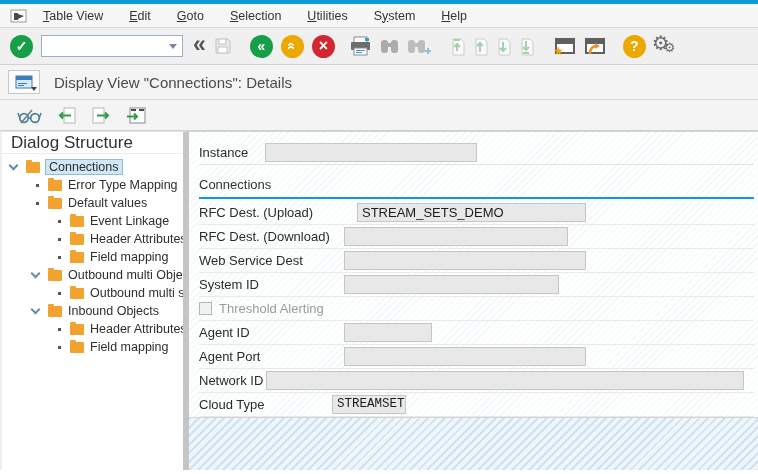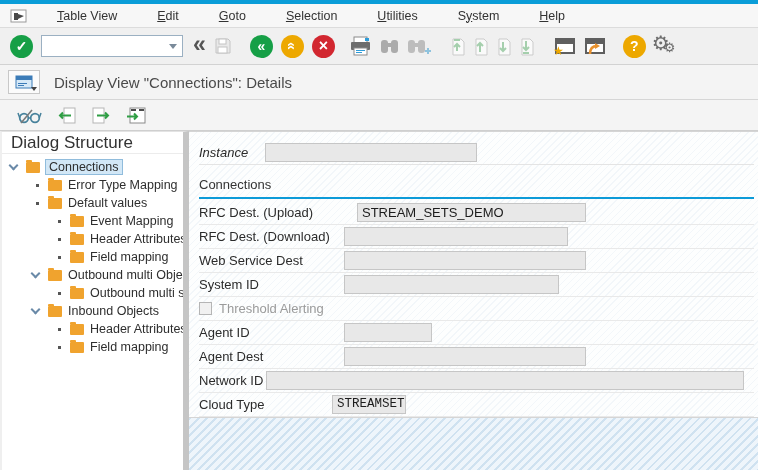--- a/index.html
+++ b/index.html
@@ -6,21 +6,21 @@
   html,body { margin:0; padding:0; }
   body {
     width:758px; height:474px; overflow:hidden;
     font-family:"Liberation Sans", sans-serif; font-size:13px; color:#2e2e2e;
     background:#fff;
   }
   
   .top-strip { height:4px; background:#0a9dd8; }
   .menubar {
     height:24px; background:#f7f7f7; border-bottom:1px solid #dcdcdc;
-    display:flex; align-items:center; padding-left:6px;gap:14px;
+    display:flex; align-items:center; padding-left:6px;
   }
   .menubar-icon { width:24px; display:flex; align-items:center; justify-content:center; }
   .menu-item { padding:0 13px; font-size:12.5px; color:#333; white-space:pre; cursor:default; }
   .mu { text-decoration:underline; }
   .toolbar {
     height:37px; background:#f0f0f0; border-bottom:1px solid #d2d2d2;
     display:flex; align-items:center; padding-left:10px;
   }
   .circle {
     width:23px; height:23px; border-radius:50%; flex:0 0 auto;
@@ -89,21 +89,21 @@
     background: repeating-linear-gradient(135deg, rgba(205,220,235,.22) 0 1px, transparent 1px 5px), #fdfefe;
     overflow:hidden;
   }
   .frow { position:relative; height:24px; border-bottom:1px solid #e9e9e9; margin:0 4px 0 10px; }
   .flabel { line-height:24px; font-size:13px; color:#2b2b2b; }
   .fbox {
     position:absolute; top:2px; height:19px; border:1px solid #c6c6c6; background:#e8e8e8;
     padding:0 4px; font-size:13px; line-height:17px; color:#1c1c1c; white-space:pre; overflow:hidden;
   }
   .mono { font-family:"Liberation Mono","DejaVu Sans Mono",monospace; font-size:12.5px; }
-  .instance-row { margin-top:9px; border-bottom:1px solid #e4e4e4;font-style:italic; }
+  .instance-row { margin-top:9px; border-bottom:1px solid #e4e4e4; }
   .corner { position:absolute; width:6px; height:6px; }
   .c-tl { left:-4px; top:-4px;  border-left:2px solid #e23b32; border-top:2px solid #e23b32; }
   .c-tr { right:-4px; top:-4px; border-right:2px solid #e23b32; border-top:2px solid #e23b32; }
   .c-bl { left:-4px; bottom:-4px; border-left:2px solid #e23b32; border-bottom:2px solid #e23b32; }
   .c-br { right:-4px; bottom:-4px; border-right:2px solid #e23b32; border-bottom:2px solid #e23b32; }
   .ghead { margin:12px 4px 0 10px; padding-bottom:5px; font-size:13px; color:#333; }
   .grule { height:2px; background:#0d9bd8; margin:0 4px 2px 10px; }
   .cb-row { display:flex; align-items:center; }
   .cbox { width:13px; height:13px; border:1px solid #b5b5b5; background:#f1f1f1; margin:0 7px 0 0; flex:0 0 auto; }
   .cb-label { color:#9b9b9b; line-height:24px; }
@@ -276,21 +276,21 @@
   </span>
 </div>
 
 <div class="content">
 
   <div class="tree-panel">
     <div class="tree-header">Dialog Structure</div>
     <div class="trow lv0"><span class="expander"></span><span class="folder"></span><span class="tree-label sel">Connections</span></div>
     <div class="trow lv1"><span class="bullet"></span><span class="folder"></span><span class="tree-label">Error Type Mapping</span></div>
     <div class="trow lv1"><span class="bullet"></span><span class="folder"></span><span class="tree-label">Default values</span></div>
-    <div class="trow lv2"><span class="bullet"></span><span class="folder"></span><span class="tree-label">Event Mapping</span></div>
+    <div class="trow lv2"><span class="bullet"></span><span class="folder"></span><span class="tree-label">Event Linkage</span></div>
     <div class="trow lv2"><span class="bullet"></span><span class="folder"></span><span class="tree-label">Header Attributes</span></div>
     <div class="trow lv2"><span class="bullet"></span><span class="folder"></span><span class="tree-label">Field mapping</span></div>
     <div class="trow lv1"><span class="expander"></span><span class="folder"></span><span class="tree-label">Outbound multi Obje</span></div>
     <div class="trow lv2"><span class="bullet"></span><span class="folder"></span><span class="tree-label">Outbound multi su</span></div>
     <div class="trow lv1"><span class="expander"></span><span class="folder"></span><span class="tree-label">Inbound Objects</span></div>
     <div class="trow lv2"><span class="bullet"></span><span class="folder"></span><span class="tree-label">Header Attributes</span></div>
     <div class="trow lv2"><span class="bullet"></span><span class="folder"></span><span class="tree-label">Field mapping</span></div>
   </div>
 
   <div class="main-panel">
@@ -327,21 +327,21 @@
     </div>
     <div class="frow cb-row">
       <span class="cbox"></span>
       <span class="cb-label">Threshold Alerting</span>
     </div>
     <div class="frow">
       <span class="flabel">Agent ID</span>
       <span class="fbox" style="left:145px; width:88px;"><span></span></span>
     </div>
     <div class="frow">
-      <span class="flabel">Agent Dest</span>
+      <span class="flabel">Agent Port</span>
       <span class="fbox" style="left:145px; width:242px;"><span></span></span>
     </div>
     <div class="frow">
       <span class="flabel">Network ID</span>
       <span class="fbox" style="left:67px; width:478px;"><span></span></span>
     </div>
     <div class="frow">
       <span class="flabel">Cloud Type</span>
       <span class="fbox mono" style="left:133px; width:74px;"><span>STREAMSETS</span></span>
     </div>

